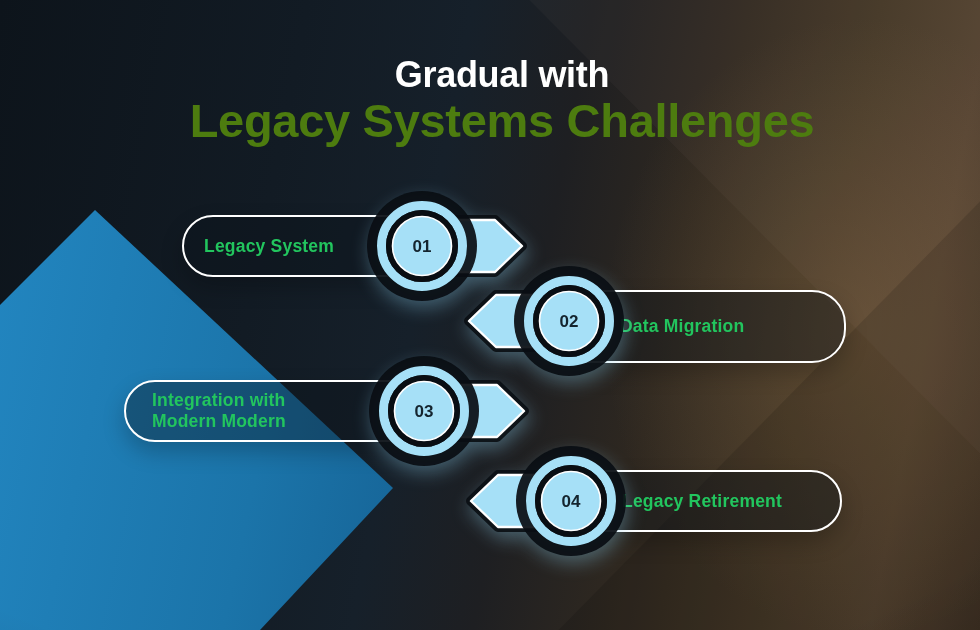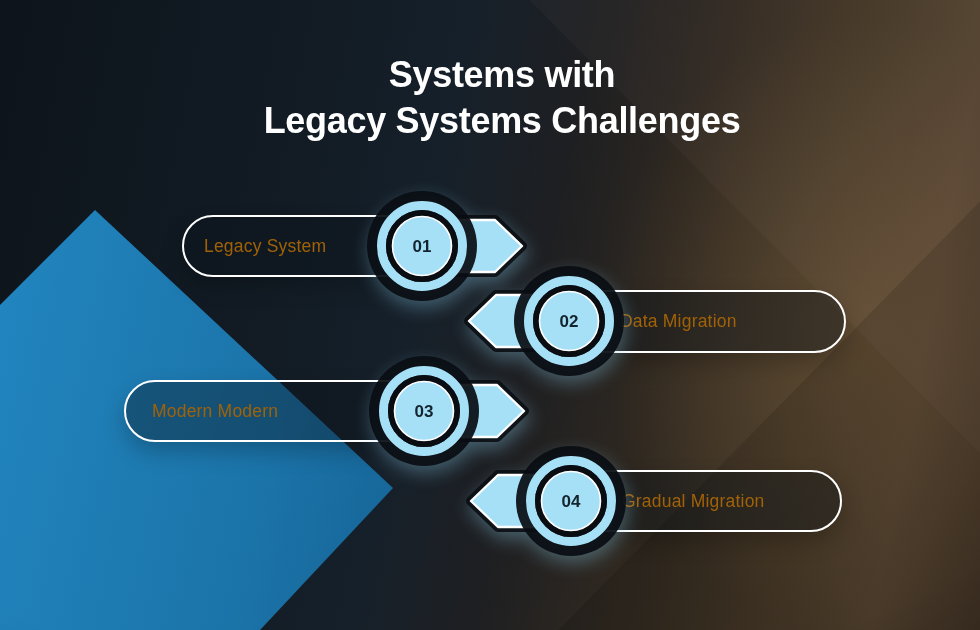--- a/index.html
+++ b/index.html
@@ -35,35 +35,35 @@
       #2388c3 0%, #1b74a9 32%, #135a8b 58%, #0e4971 80%, #0c3e62 100%);
   }
   .vignette{
     background:radial-gradient(145% 135% at 45% 40%,
       rgba(0,0,0,0) 52%, rgba(0,0,0,0.42) 100%);
   }
   
   .title{position:absolute;top:52px;left:24px;right:0;text-align:center;z-index:2;
          font-weight:bold;letter-spacing:-0.3px;}
   .title-line1{font-size:36px;line-height:46px;color:#ffffff;}
-  .title-line2{font-size:36px;line-height:46px;color:#ffffff;}
+  .title-line2{font-size:47px;line-height:46px;color:#4d7c0f;}
   
   .pill{
     position:absolute;box-sizing:border-box;z-index:2;
     border:2px solid #ffffff;border-radius:34px;
     background:rgba(11,18,26,0.38);
     box-shadow:0 10px 22px rgba(0,0,0,0.22);
     display:flex;align-items:center;
   }
-  .label{color:#a16207;font-weight:normal;font-size:17.5px;line-height:21px;
+  .label{color:#22c55e;font-weight:bold;font-size:17.5px;line-height:21px;
          letter-spacing:0.2px;}
   .label span{display:block;}
   .p1{left:182px;top:215px;width:278px;height:62px;}
   .p1 .label{padding-left:20px;}
-  .p2{left:528px;top:290px;width:318px;height:63px;}
+  .p2{left:528px;top:290px;width:318px;height:73px;}
   .p2 .label{padding-left:90px;}
   .p3{left:124px;top:380px;width:336px;height:62px;}
   .p3 .label{padding-left:26px;}
   .p4{left:530px;top:470px;width:312px;height:62px;}
   .p4 .label{padding-left:90px;}
   
   .med{position:absolute;z-index:3;
        filter:drop-shadow(2px 7px 9px rgba(140,205,235,0.38));}
   .m1{left:362px;top:181px;}
   .m2{left:409px;top:256px;}
@@ -78,21 +78,21 @@
 <div class="canvas">
 
   <div class="bg bg-base"></div>
   <div class="bg bg-glow"></div>
   <div class="bg facet-a"></div>
   <div class="bg facet-b"></div>
   <div class="bg diamond"></div>
   <div class="bg vignette"></div>
 
   <header class="title">
-    <div class="title-line1">Systems with</div>
+    <div class="title-line1">Gradual with</div>
     <div class="title-line2">Legacy Systems Challenges</div>
   </header>
 
   <div class="pill p1">
     <div class="label">
       <span>Legacy System</span>
     </div>
   </div>
   <svg class="med m1" width="220" height="130" viewBox="0 0 220 130">
     <path d="M60,39 L133,39 L160,65 L133,91 L60,91 Z" fill="none" stroke="rgba(10,14,19,0.9)" stroke-width="10" stroke-linejoin="round"></path>
@@ -114,36 +114,37 @@
     <path d="M160,39 L87,39 L60,65 L87,91 L160,91 Z" fill="#a6e0f7" stroke="#ffffff" stroke-width="2.4" stroke-linejoin="round"></path>
     <circle cx="160" cy="65" r="55" fill="rgba(10,14,19,0.93)"></circle>
     <circle cx="160" cy="65" r="40.5" fill="none" stroke="#a6e0f7" stroke-width="9"></circle>
     <circle cx="160" cy="65" r="33" fill="none" stroke="rgba(10,14,19,0.95)" stroke-width="6"></circle>
     <circle cx="160" cy="65" r="29.5" fill="#a6e0f7" stroke="#ffffff" stroke-width="1.6"></circle>
     <text x="160" y="71">02</text>
   </svg>
 
   <div class="pill p3">
     <div class="label">
+      <span>Integration with</span>
       <span>Modern Modern</span>
     </div>
   </div>
   <svg class="med m3" width="220" height="130" viewBox="0 0 220 130">
     <path d="M60,39 L133,39 L160,65 L133,91 L60,91 Z" fill="none" stroke="rgba(10,14,19,0.9)" stroke-width="10" stroke-linejoin="round"></path>
     <path d="M60,39 L133,39 L160,65 L133,91 L60,91 Z" fill="#a6e0f7" stroke="#ffffff" stroke-width="2.4" stroke-linejoin="round"></path>
     <circle cx="60" cy="65" r="55" fill="rgba(10,14,19,0.93)"></circle>
     <circle cx="60" cy="65" r="40.5" fill="none" stroke="#a6e0f7" stroke-width="9"></circle>
     <circle cx="60" cy="65" r="33" fill="none" stroke="rgba(10,14,19,0.95)" stroke-width="6"></circle>
     <circle cx="60" cy="65" r="29.5" fill="#a6e0f7" stroke="#ffffff" stroke-width="1.6"></circle>
     <text x="60" y="71">03</text>
   </svg>
 
   <div class="pill p4">
     <div class="label">
-      <span>Gradual Migration</span>
+      <span>Legacy Retirement</span>
     </div>
   </div>
   <svg class="med m4" width="220" height="130" viewBox="0 0 220 130">
     <path d="M160,39 L87,39 L60,65 L87,91 L160,91 Z" fill="none" stroke="rgba(10,14,19,0.9)" stroke-width="10" stroke-linejoin="round"></path>
     <path d="M160,39 L87,39 L60,65 L87,91 L160,91 Z" fill="#a6e0f7" stroke="#ffffff" stroke-width="2.4" stroke-linejoin="round"></path>
     <circle cx="160" cy="65" r="55" fill="rgba(10,14,19,0.93)"></circle>
     <circle cx="160" cy="65" r="40.5" fill="none" stroke="#a6e0f7" stroke-width="9"></circle>
     <circle cx="160" cy="65" r="33" fill="none" stroke="rgba(10,14,19,0.95)" stroke-width="6"></circle>
     <circle cx="160" cy="65" r="29.5" fill="#a6e0f7" stroke="#ffffff" stroke-width="1.6"></circle>
     <text x="160" y="71">04</text>

